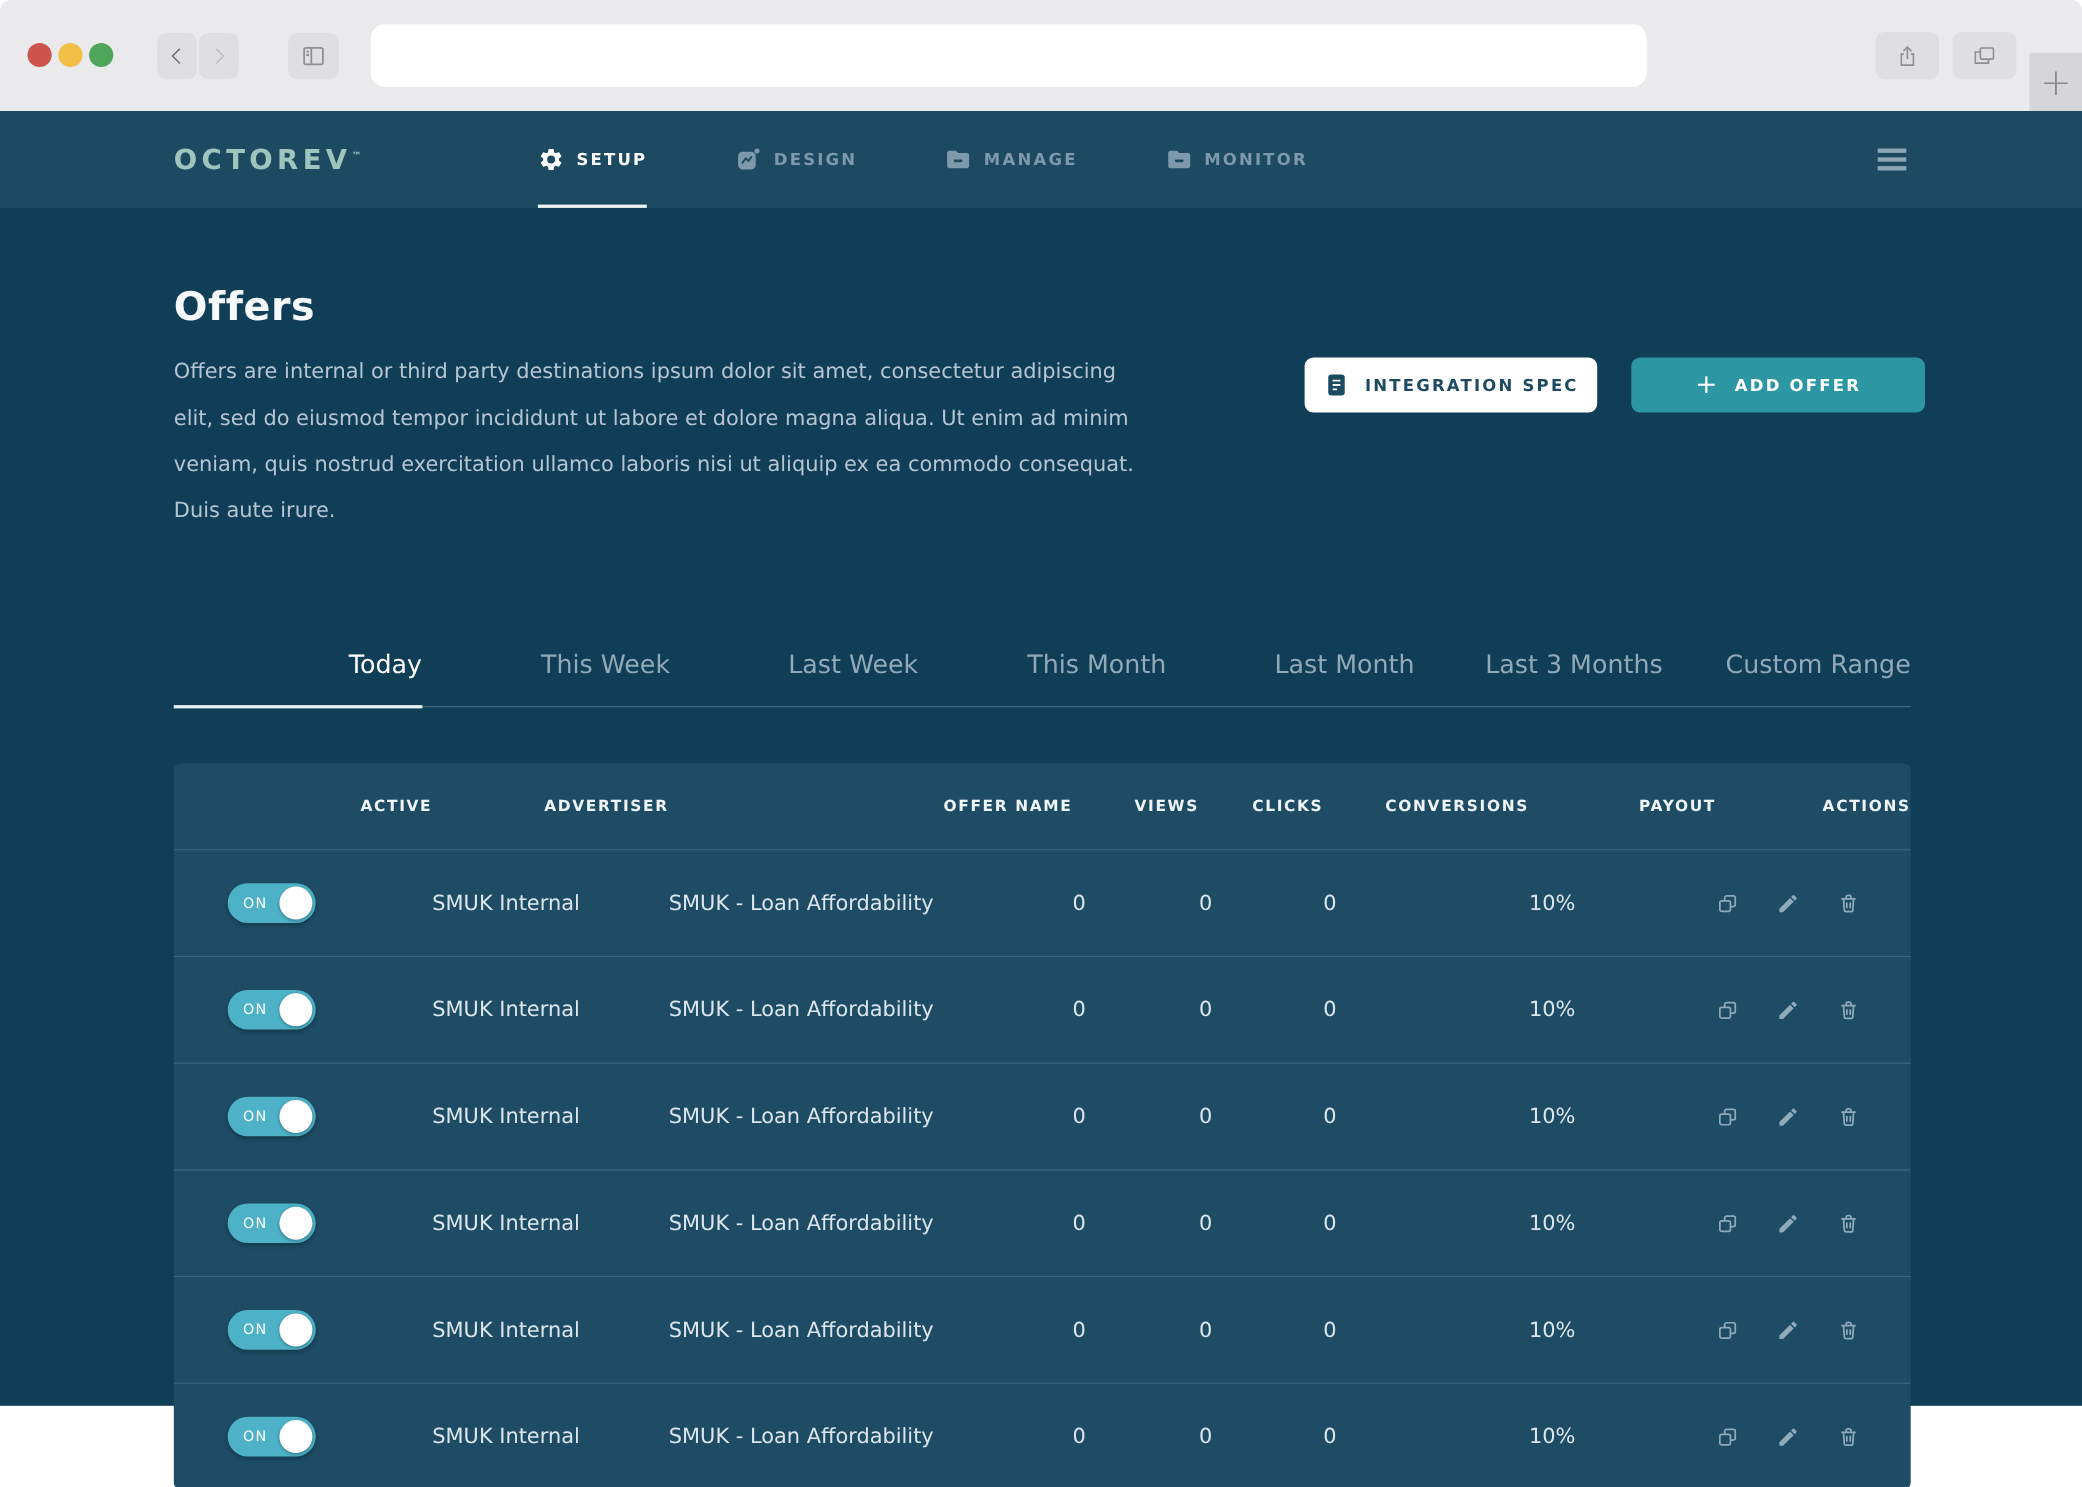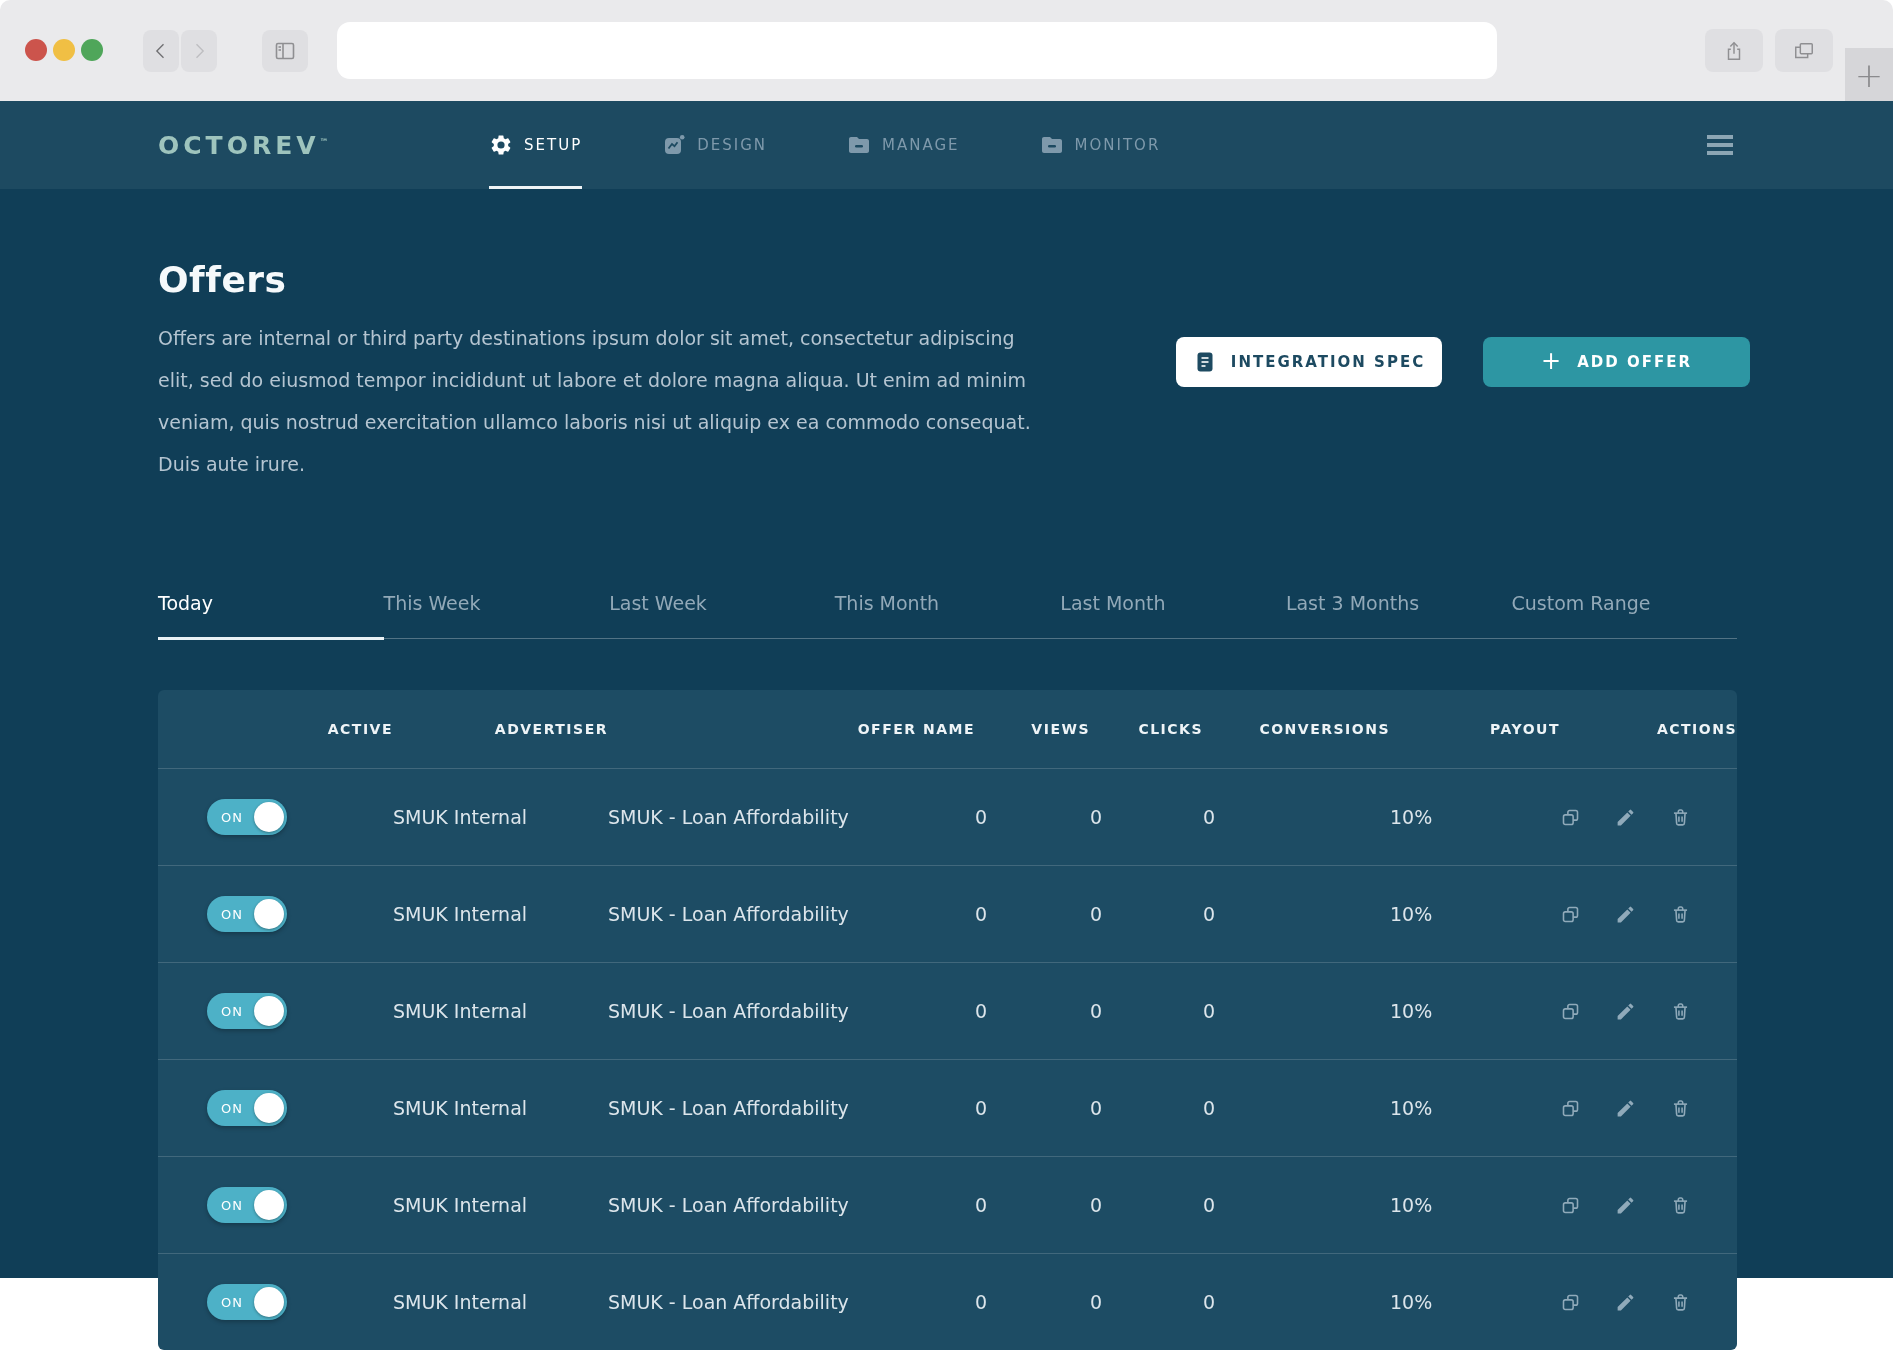--- a/index.html
+++ b/index.html
@@ -35,48 +35,48 @@
   .app { width:1893px; height:1177px; background:#103e57; }
 
   .navbar { position:relative; height:88px; background:#1d4a61; display:flex;
     align-items:center; }
   .logo { margin-left:158px; color:#9ec4bd; font-size:25px; font-weight:700;
     letter-spacing:4px; }
   .logo sup { font-size:9px; letter-spacing:0; color:#9ec4bd; }
   .main-nav { position:absolute; left:489px; top:0; height:100%; display:flex;
     gap:80px; }
   .nav-item { display:flex; align-items:center; gap:11px; height:100%;
-    color:#7e99ab; font-size:15px; font-weight:400; letter-spacing:2px;
+    color:#7e99ab; font-size:15px; font-weight:700; letter-spacing:2px;
     cursor:pointer; position:relative; }
   .nav-item.active { color:#ffffff; }
   .nav-item.active::after { content:""; position:absolute; left:0; right:0;
     bottom:0; height:3px; background:#eef4f6; }
   .nav-item svg { width:24px; height:24px; }
   .hamburger { position:absolute; right:160px; top:50%; transform:translateY(-50%);
     width:26px; display:flex; flex-direction:column; gap:4px; cursor:pointer; }
   .hamburger i { height:4px; background:#8ca6b4; display:block; }
 
   .content { position:relative; padding:0 156px 0 158px; }
   .page-title { padding-top:70px; color:#f5f9fb; font-size:36px; font-weight:700;
     letter-spacing:0.5px; }
   .page-desc { margin-top:17px; width:885px; color:#b5c5d1; font-size:19px;
     line-height:42px; }
-  .header-actions { position:absolute; top:148px; right:143px; display:flex;
-    gap:41px; }
+  .header-actions { position:absolute; top:136px; right:143px; display:flex;
+    gap:31px; }
   .btn { height:50px; border:none; border-radius:8px; display:flex;
     align-items:center; justify-content:center; gap:14px; font-size:15px;
     font-weight:700; letter-spacing:2px; cursor:pointer;
     font-family:"DejaVu Sans","Liberation Sans",sans-serif; }
   .btn-spec { width:266px; background:#ffffff; color:#1d4a61; }
   .btn-add  { width:267px; background:#2d96a3; color:#ffffff; }
   .btn-add .plus { font-size:24px; font-weight:400; margin-top:-2px; }
 
   .date-tabs { margin-top:93px; display:flex;
     border-bottom:1px solid rgba(255,255,255,0.28); }
-  .date-tab { flex:1; text-align:left; padding:14px 0 24px; font-size:19px;
+  .date-tab { flex:1; text-align:right; padding:14px 0 24px; font-size:23px;
     color:#92a9b8; cursor:pointer; position:relative; }
   .date-tab.active { color:#ffffff; }
   .date-tab.active::after { content:""; position:absolute; left:0; right:0;
     bottom:-2px; height:3px; background:#e9f1f5; }
 
   .offers-table { margin-top:51px; background:#1d4c64; border-radius:6px;
     overflow:hidden; }
   .t-row { display:grid;
     grid-template-columns:186px 215px 367px 115px 113px 187px 170px auto;
     align-items:center; padding-left:49px; }

